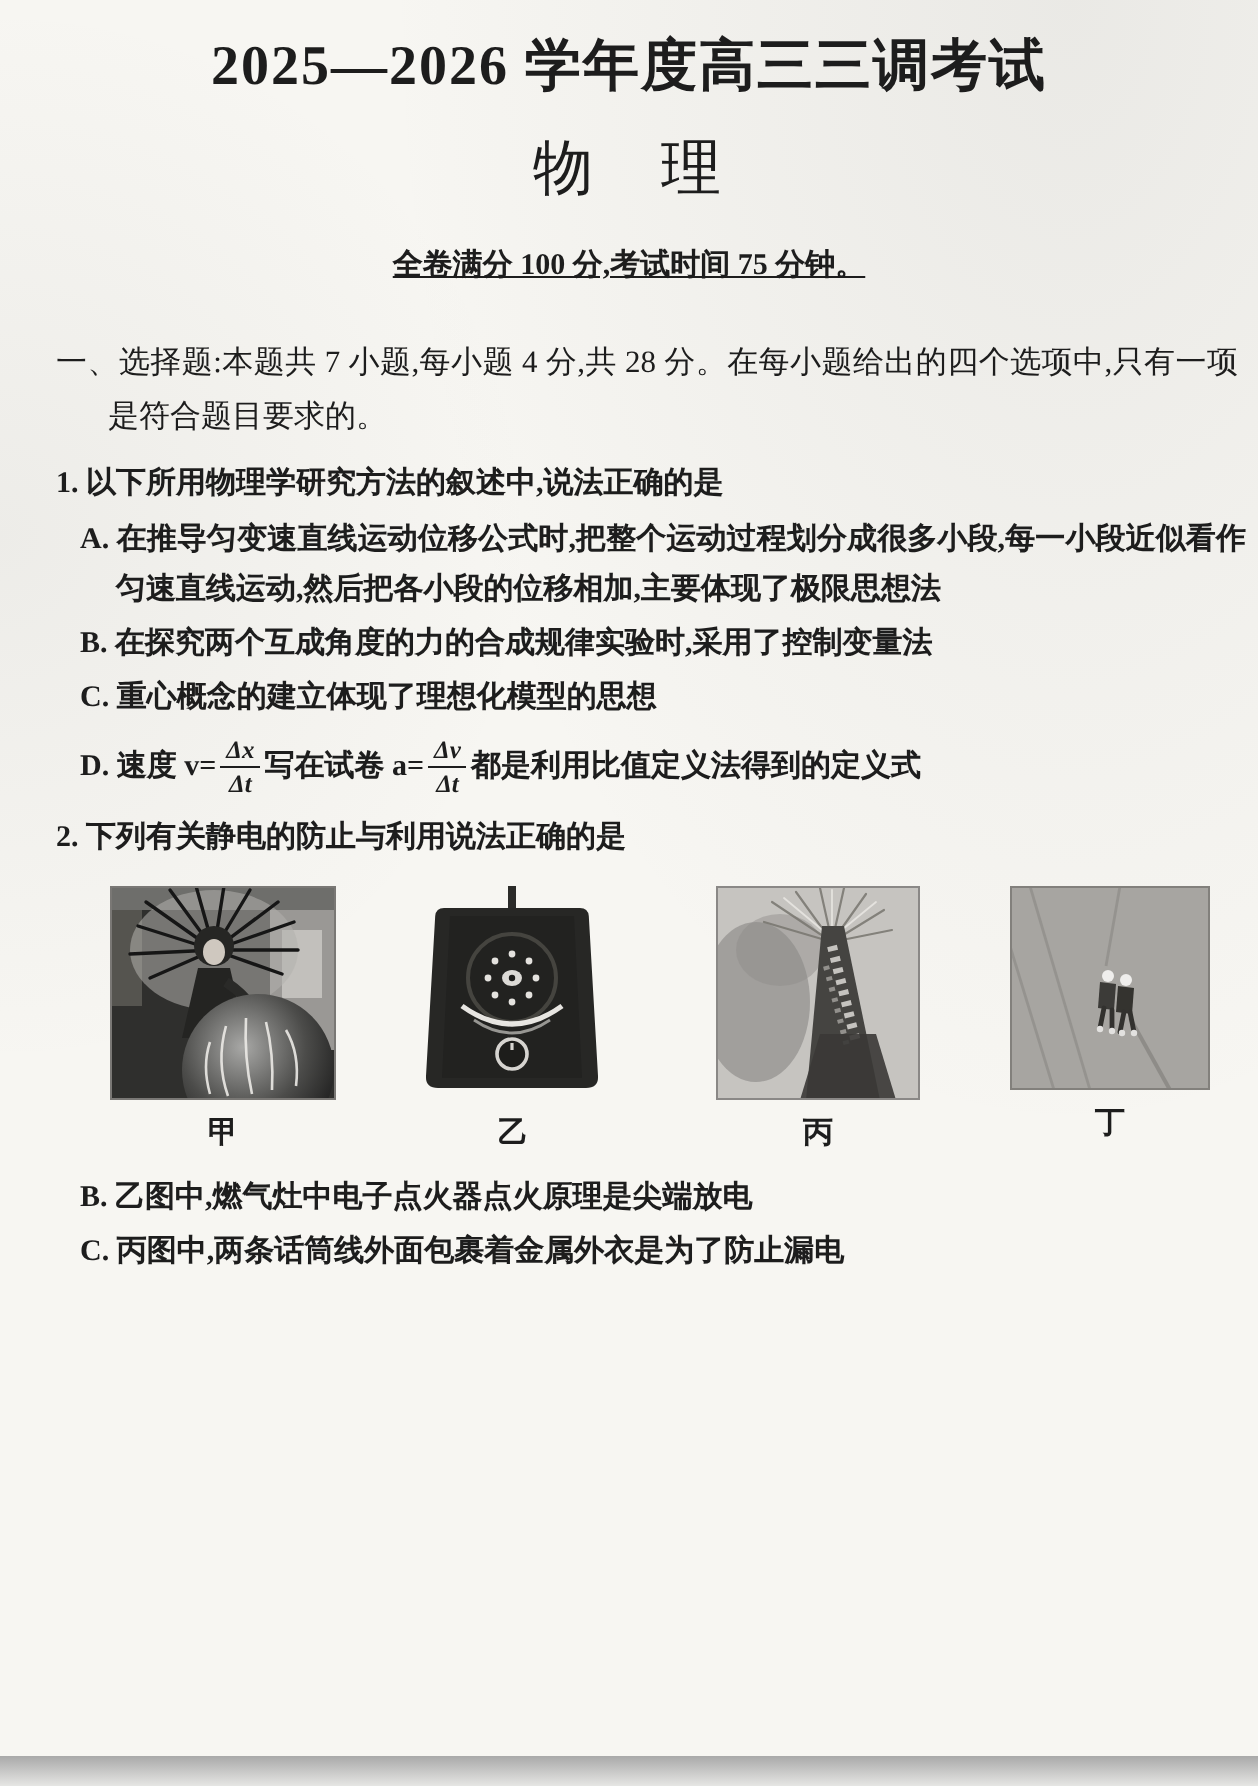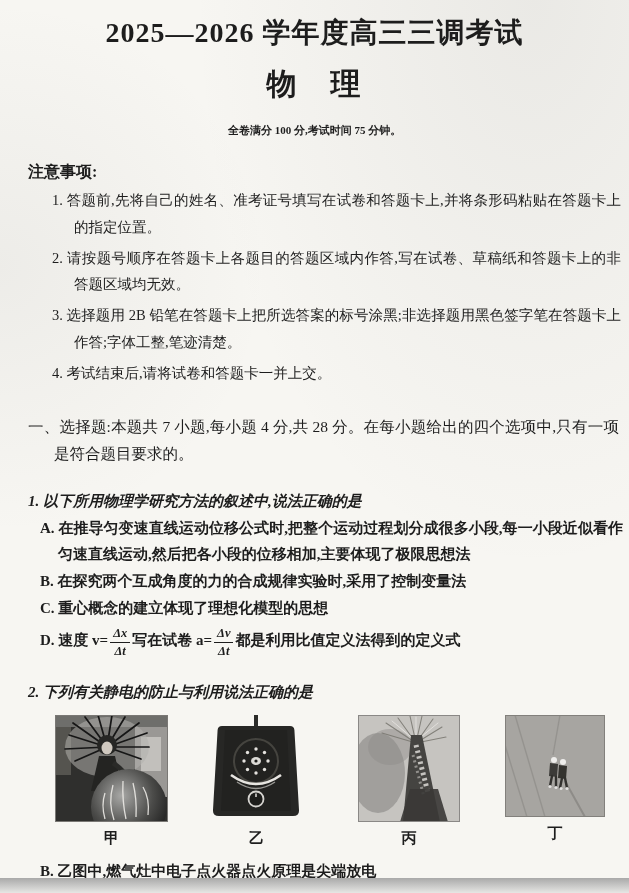--- a/index.html
+++ b/index.html
@@ -8,33 +8,33 @@
     width:629px;height:893px;
     margin:0 auto;
     background:#f7f6f2;
     background-image:radial-gradient(ellipse at 85% 0%, rgba(120,120,118,.10), rgba(0,0,0,0) 45%),
                      radial-gradient(ellipse at 0% 30%, rgba(120,120,118,.08), rgba(0,0,0,0) 30%);
     color:#1d1d1d;
     font-family:"Liberation Serif","DejaVu Serif",serif;
     overflow:hidden;
   }
   .title{font-size:28px;font-weight:700;text-align:center;margin:0;padding-top:14px;letter-spacing:1px;}
-  .subject{font-size:30px;font-weight:700;text-align:center;margin:12px 0 0;letter-spacing:2px;}
-  .info{font-size:11px;font-weight:600;text-align:center;margin:18px 0 0;}
+  .subject{font-size:30px;font-weight:400;text-align:center;margin:12px 0 0;letter-spacing:2px;}
+  .info{font-size:15px;font-weight:600;text-align:center;margin:18px 0 0;text-decoration:underline;}
   .notice-head{margin:24px 0 0 28px;font-weight:700;font-size:16px;}
   .notice-item{
     font-size:14.5px;line-height:1.85;font-weight:500;
     margin:4px 8px 0 52px;padding-left:22px;text-indent:-22px;
     text-align:justify;
   }
   .sec-head{
     margin:26px 10px 0 28px;padding-left:26px;text-indent:-26px;
     font-weight:400;font-size:15.5px;line-height:1.75;text-align:justify;
   }
-  .q-stem{margin:22px 8px 0 28px;font-weight:600;font-size:15px;line-height:1.7;font-style:italic;}
+  .q-stem{margin:8px 8px 0 28px;font-weight:600;font-size:15px;line-height:1.7;}
   .opt{
     margin:2px 6px 0 40px;padding-left:18px;text-indent:-18px;
     font-weight:600;font-size:15px;line-height:1.68;text-align:justify;
   }
   .optD{margin-top:5px;text-indent:0;padding-left:0;margin-left:40px;}
   .frac{display:inline-block;vertical-align:middle;text-align:center;font-size:12.5px;line-height:1.15;margin:0 2px;font-style:italic;}
   .frac .num{display:block;border-bottom:1px solid #1d1d1d;padding:0 3px 1px;text-align:center;}
   .frac .den{display:block;padding-top:1px;}
   .figs{position:relative;height:140px;margin-top:10px;}
   .fig{position:absolute;top:0;text-align:center;}
@@ -52,27 +52,20 @@
 </style>
 </head>
 <body>
 
 <div class="page">
 
   <h1 class="title">2025—2026 学年度高三三调考试</h1>
   <h2 class="subject">物　理</h2>
   <p class="info">全卷满分 100 分,考试时间 75 分钟。</p>
 
-  <div>
-    <div class="notice-head">注意事项:</div>
-    <div class="notice-item">1. 答题前,先将自己的姓名、准考证号填写在试卷和答题卡上,并将条形码粘贴在答题卡上的指定位置。</div>
-    <div class="notice-item">2. 请按题号顺序在答题卡上各题目的答题区域内作答,写在试卷、草稿纸和答题卡上的非答题区域均无效。</div>
-    <div class="notice-item">3. 选择题用 2B 铅笔在答题卡上把所选答案的标号涂黑;非选择题用黑色签字笔在答题卡上作答;字体工整,笔迹清楚。</div>
-    <div class="notice-item">4. 考试结束后,请将试卷和答题卡一并上交。</div>
-  </div>
 
   <div class="sec-head">一、选择题:本题共 7 小题,每小题 4 分,共 28 分。在每小题给出的四个选项中,只有一项是符合题目要求的。</div>
 
   <div>
     <div class="q-stem">1. 以下所用物理学研究方法的叙述中,说法正确的是</div>
     <div class="opt">A. 在推导匀变速直线运动位移公式时,把整个运动过程划分成很多小段,每一小段近似看作匀速直线运动,然后把各小段的位移相加,主要体现了极限思想法</div>
     <div class="opt">B. 在探究两个互成角度的力的合成规律实验时,采用了控制变量法</div>
     <div class="opt">C. 重心概念的建立体现了理想化模型的思想</div>
     <div class="opt optD"><span>D. 速度 v=</span><span class="frac"><span class="num">Δx</span><span class="den">Δt</span></span><span>写在试卷 a=</span><span class="frac"><span class="num">Δv</span><span class="den">Δt</span></span><span>都是利用比值定义法得到的定义式</span></div>
   </div>

